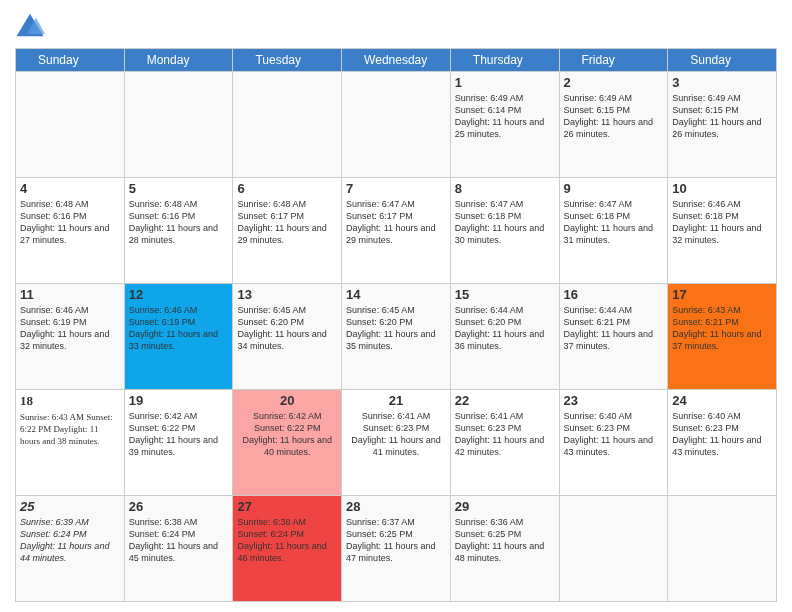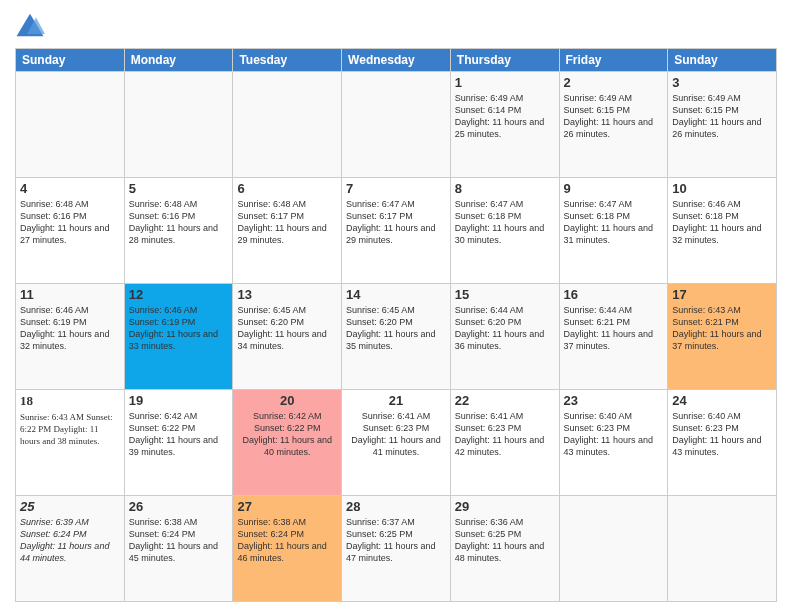--- a/index.html
+++ b/index.html
@@ -62,22 +62,22 @@
     .calendar {
       flex: 1;
       border-collapse: collapse;
       width: 100%;
       table-layout: fixed;
     }
     .calendar th {
       background: #3a7dc9;
       color: #fff;
       font-size: 12px;
-      font-weight: bold;
-      padding: 4px 6px;
+      font-weight: normal;
+      padding: 4px 22px;
       border: 1px solid #ccc;
       text-align: left;
     }
     .calendar td {
       border: 1px solid #ccc;
       vertical-align: top;
       padding: 3px 4px;
       font-size: 9.5px;
       color: #333;
       height: 82px;
@@ -239,21 +239,21 @@
             <div class="day-info">Sunrise: 6:44 AM
 Sunset: 6:20 PM
 Daylight: 11 hours and 36 minutes.</div>
           </td>
           <td style="background: rgb(249, 249, 249);">
             <span class="day-num">16</span>
             <div class="day-info">Sunrise: 6:44 AM
 Sunset: 6:21 PM
 Daylight: 11 hours and 37 minutes.</div>
           </td>
-          <td style="background: #fdba74; margin-top: 43px;">
+          <td style="background: #f97316; margin-top: 43px;">
             <span class="day-num">17</span>
             <div class="day-info">Sunrise: 6:43 AM
 Sunset: 6:21 PM
 Daylight: 11 hours and 37 minutes.</div>
           </td>
         </tr>
         <tr>
           <td style="background: rgb(255, 255, 255); font-family: Liberation Serif, serif;">
             <span class="day-num">18</span>
             <div class="day-info">Sunrise: 6:43 AM
@@ -303,21 +303,21 @@
             <div class="day-info">Sunrise: 6:39 AM
 Sunset: 6:24 PM
 Daylight: 11 hours and 44 minutes.</div>
           </td>
           <td style="background: rgb(249, 249, 249);">
             <span class="day-num">26</span>
             <div class="day-info">Sunrise: 6:38 AM
 Sunset: 6:24 PM
 Daylight: 11 hours and 45 minutes.</div>
           </td>
-          <td style="background: #fdba74; margin-top: 13px;">
+          <td style="background: #ef4444; margin-top: 13px;">
             <span class="day-num">27</span>
             <div class="day-info">Sunrise: 6:38 AM
 Sunset: 6:24 PM
 Daylight: 11 hours and 46 minutes.</div>
           </td>
           <td style="background: rgb(249, 249, 249);">
             <span class="day-num">28</span>
             <div class="day-info">Sunrise: 6:37 AM
 Sunset: 6:25 PM
 Daylight: 11 hours and 47 minutes.</div>

